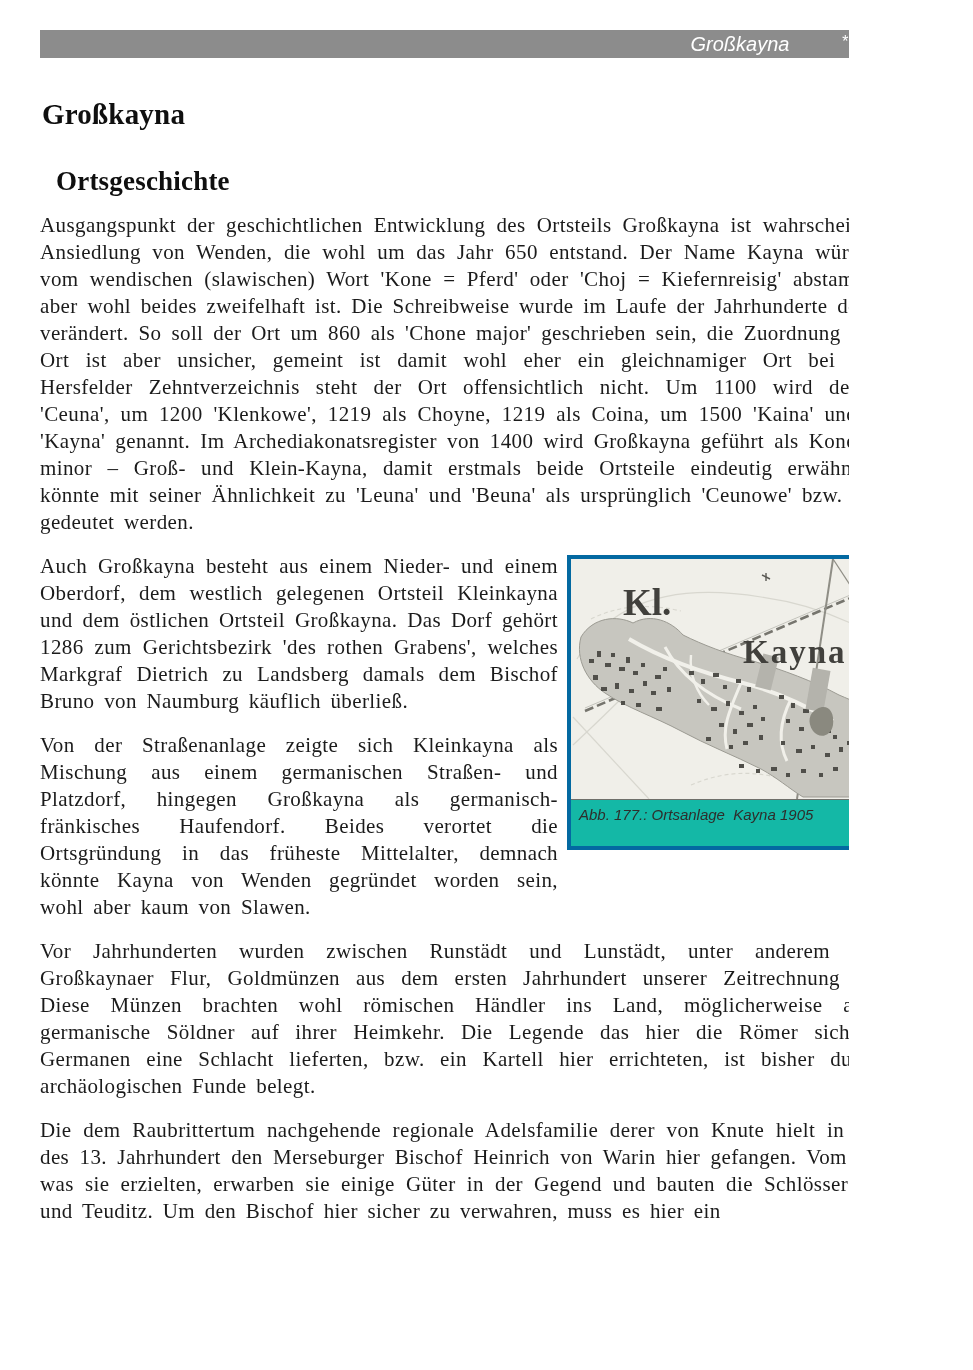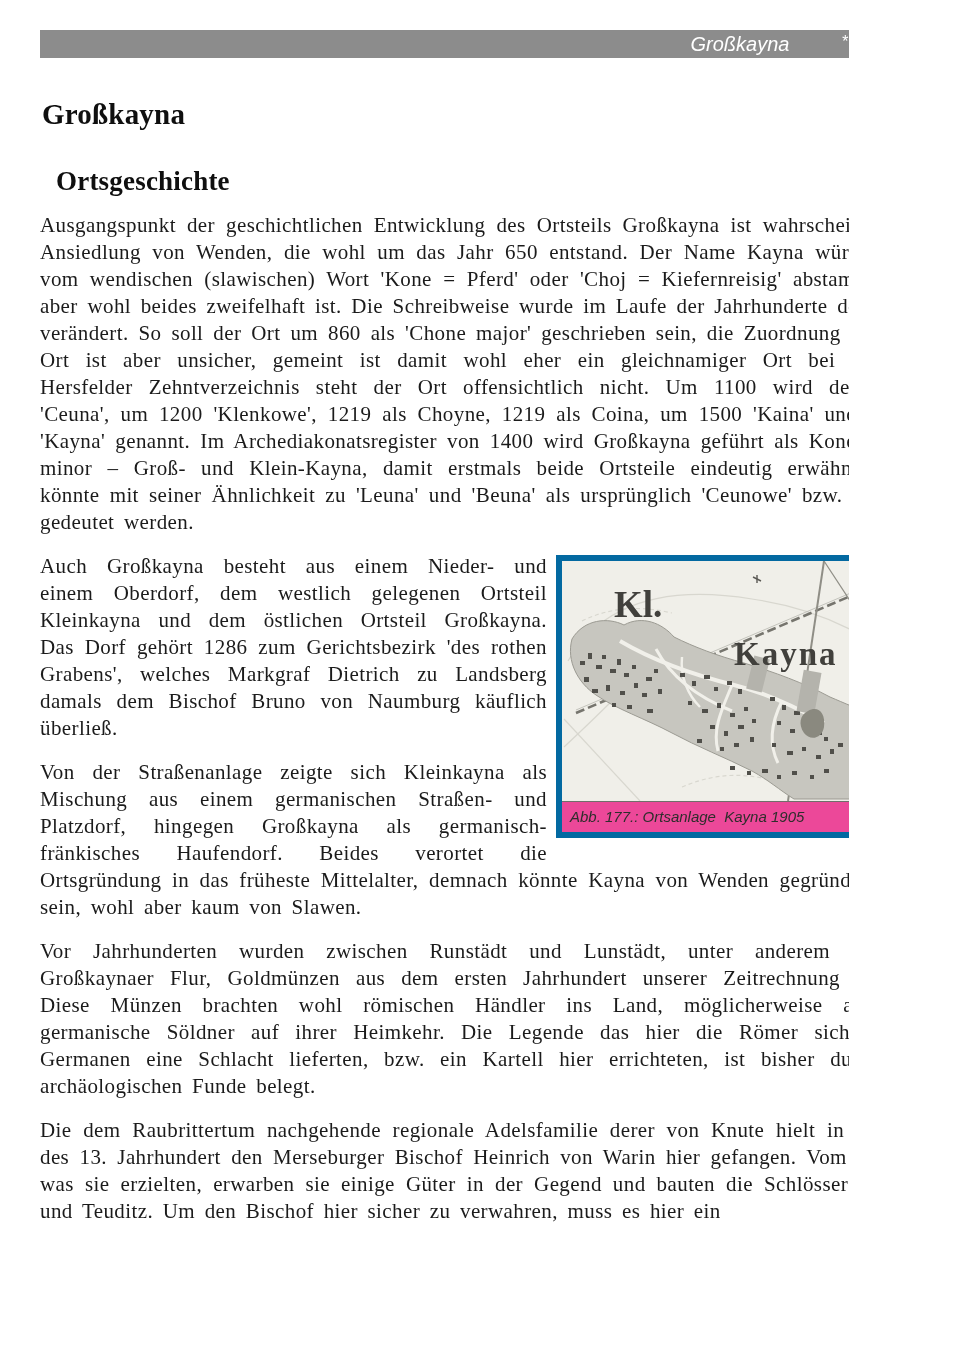--- a/index.html
+++ b/index.html
@@ -37,33 +37,33 @@
   p.body{
     font-size:21px;line-height:27px;
     text-align:justify;text-align-last:left;
     letter-spacing:0.4px;word-spacing:4px;
     margin:0 0 17px 0;
   }
   
   figure.map-fig{
     float:right;
     width:368px;
-    margin:2px 7px 18px 9px;
-    border:6px solid #0369a1;
+    margin:2px 0 18px 9px;
+    border:4px solid #0369a1;
     background:#f0efe9;
     padding:0;
   }
   figure.map-fig svg{display:block;}
   figcaption.map-cap{
     border-top:1px solid #6f6f6a;
-    background:#ec4899;
+    background:#14b8a6;
     font-family:"Liberation Sans","DejaVu Sans",sans-serif;
     font-style:italic;
     font-size:15px;color:#2e2e2c;
-    padding:6px 8px 7px 8px;
+    padding:6px 8px 23px 8px;
     white-space:pre-wrap;
   }
   .clear{clear:both;}
 </style>
 </head>
 <body>
 
 <div class="page">
   <div class="content">
 

